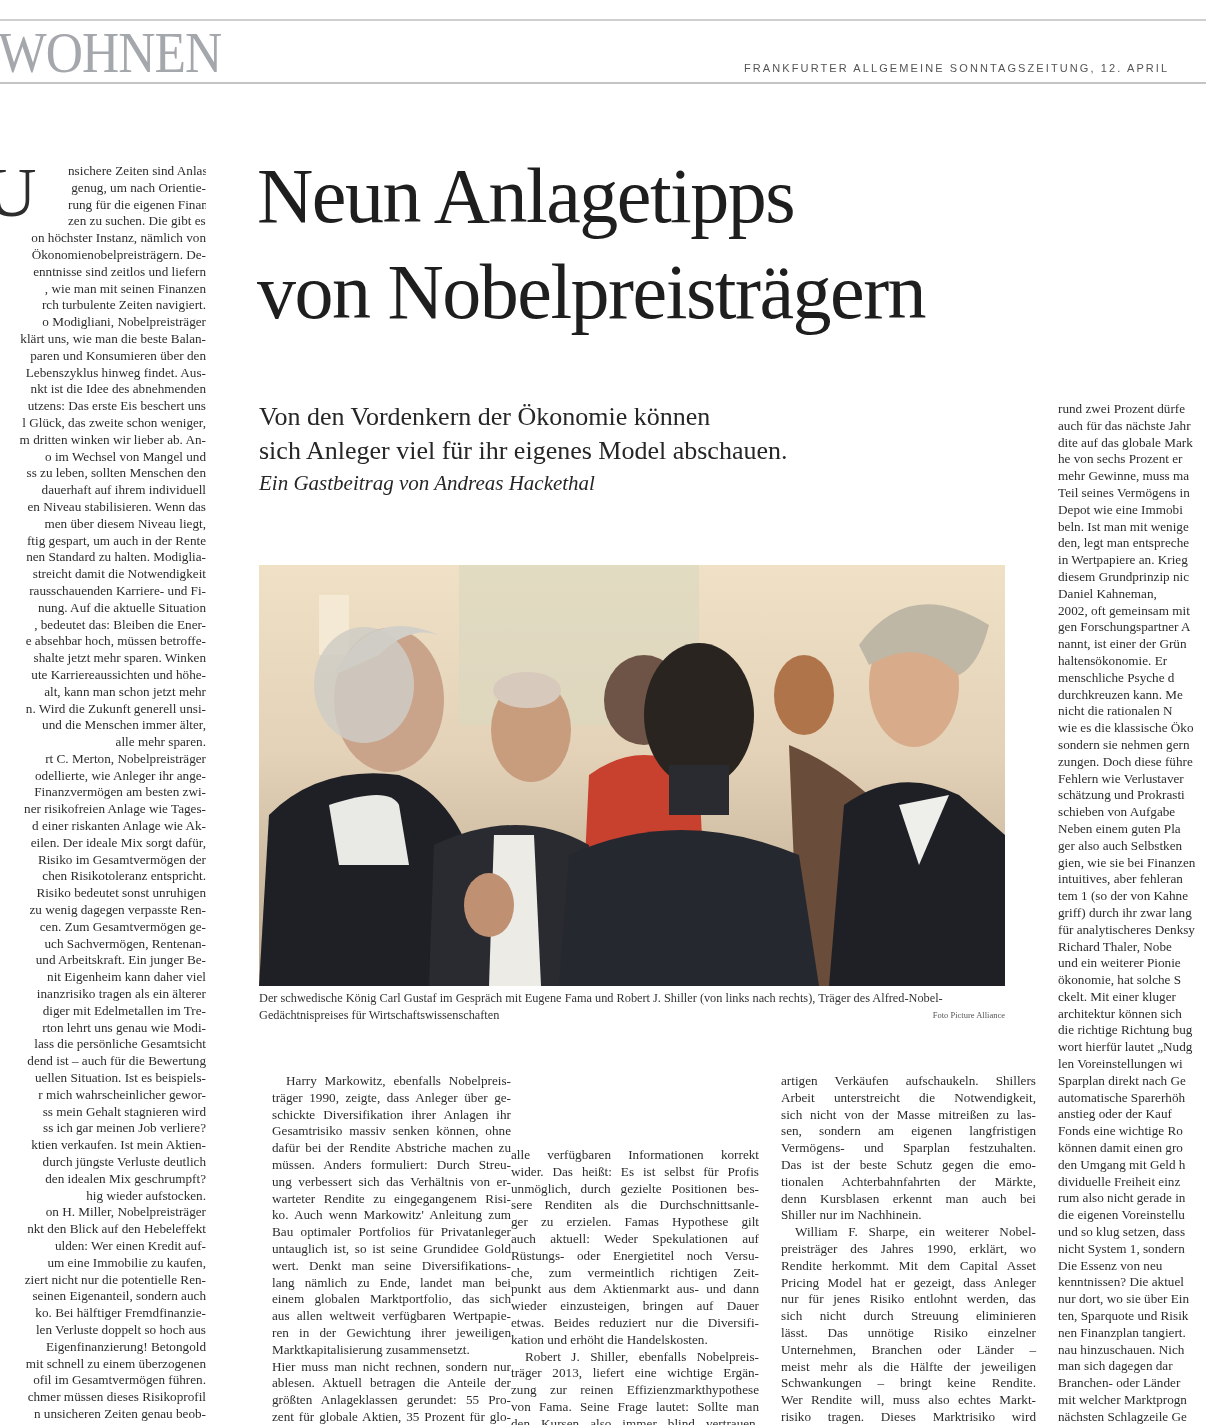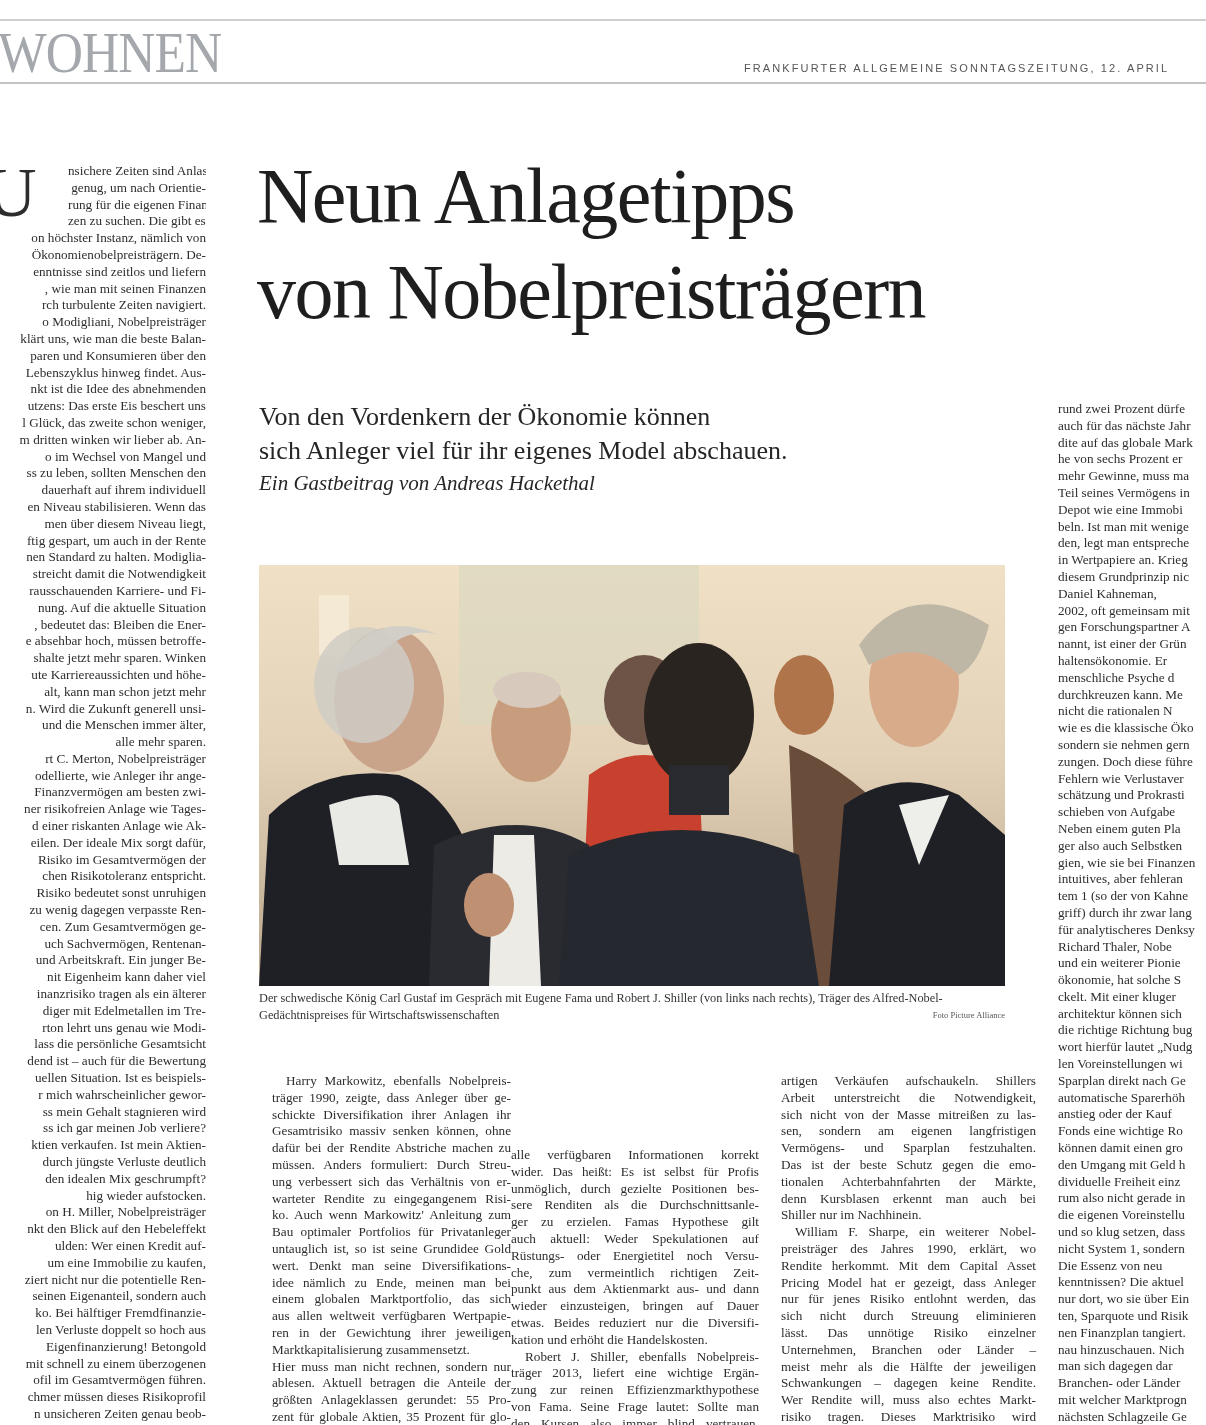--- a/index.html
+++ b/index.html
@@ -259,21 +259,21 @@
     <span class="line">schickte Diversifikation ihrer Anlagen ihr</span>
     <span class="line">Gesamtrisiko massiv senken können, ohne</span>
     <span class="line">dafür bei der Rendite Abstriche machen zu</span>
     <span class="line">müssen. Anders formuliert: Durch Streu-</span>
     <span class="line">ung verbessert sich das Verhältnis von er-</span>
     <span class="line">warteter Rendite zu eingegangenem Risi-</span>
     <span class="line">ko. Auch wenn Markowitz' Anleitung zum</span>
     <span class="line">Bau optimaler Portfolios für Privatanleger</span>
     <span class="line">untauglich ist, so ist seine Grundidee Gold</span>
     <span class="line">wert. Denkt man seine Diversifikations-</span>
-    <span class="line">idee nämlich zu Ende, meinen man bei</span>
+    <span class="line">lang nämlich zu Ende, landet man bei</span>
     <span class="line">einem globalen Marktportfolio, das sich</span>
     <span class="line">aus allen weltweit verfügbaren Wertpapie-</span>
     <span class="line">ren in der Gewichtung ihrer jeweiligen</span>
     <span class="line last">Marktkapitalisierung zusammensetzt.</span>
     <span class="line">Hier muss man nicht rechnen, sondern nur</span>
     <span class="line">ablesen. Aktuell betragen die Anteile der</span>
     <span class="line">größten Anlageklassen gerundet: 55 Pro-</span>
     <span class="line">zent für globale Aktien, 35 Prozent für glo-</span>
   </div>
 <div class="col col-b2" id="col-b2">
@@ -311,21 +311,21 @@
     <span class="line last">Shiller nur im Nachhinein.</span>
     <span class="line ind">William F. Sharpe, ein weiterer Nobel-</span>
     <span class="line">preisträger des Jahres 1990, erklärt, wo</span>
     <span class="line">Rendite herkommt. Mit dem Capital Asset</span>
     <span class="line">Pricing Model hat er gezeigt, dass Anleger</span>
     <span class="line">nur für jenes Risiko entlohnt werden, das</span>
     <span class="line">sich nicht durch Streuung eliminieren</span>
     <span class="line">lässt. Das unnötige Risiko einzelner</span>
     <span class="line">Unternehmen, Branchen oder Länder –</span>
     <span class="line">meist mehr als die Hälfte der jeweiligen</span>
-    <span class="line">Schwankungen – dagegen keine Rendite.</span>
+    <span class="line">Schwankungen – bringt keine Rendite.</span>
     <span class="line">Wer Rendite will, muss also echtes Markt-</span>
     <span class="line">risiko tragen. Dieses Marktrisiko wird</span>
   </div>
 
 <div class="col col-right" id="col-right">
     <span class="line">rund zwei Prozent dürfe</span>
     <span class="line">auch für das nächste Jahr</span>
     <span class="line">dite auf das globale Mark</span>
     <span class="line">he von sechs Prozent er</span>
     <span class="line">mehr Gewinne, muss ma</span>

